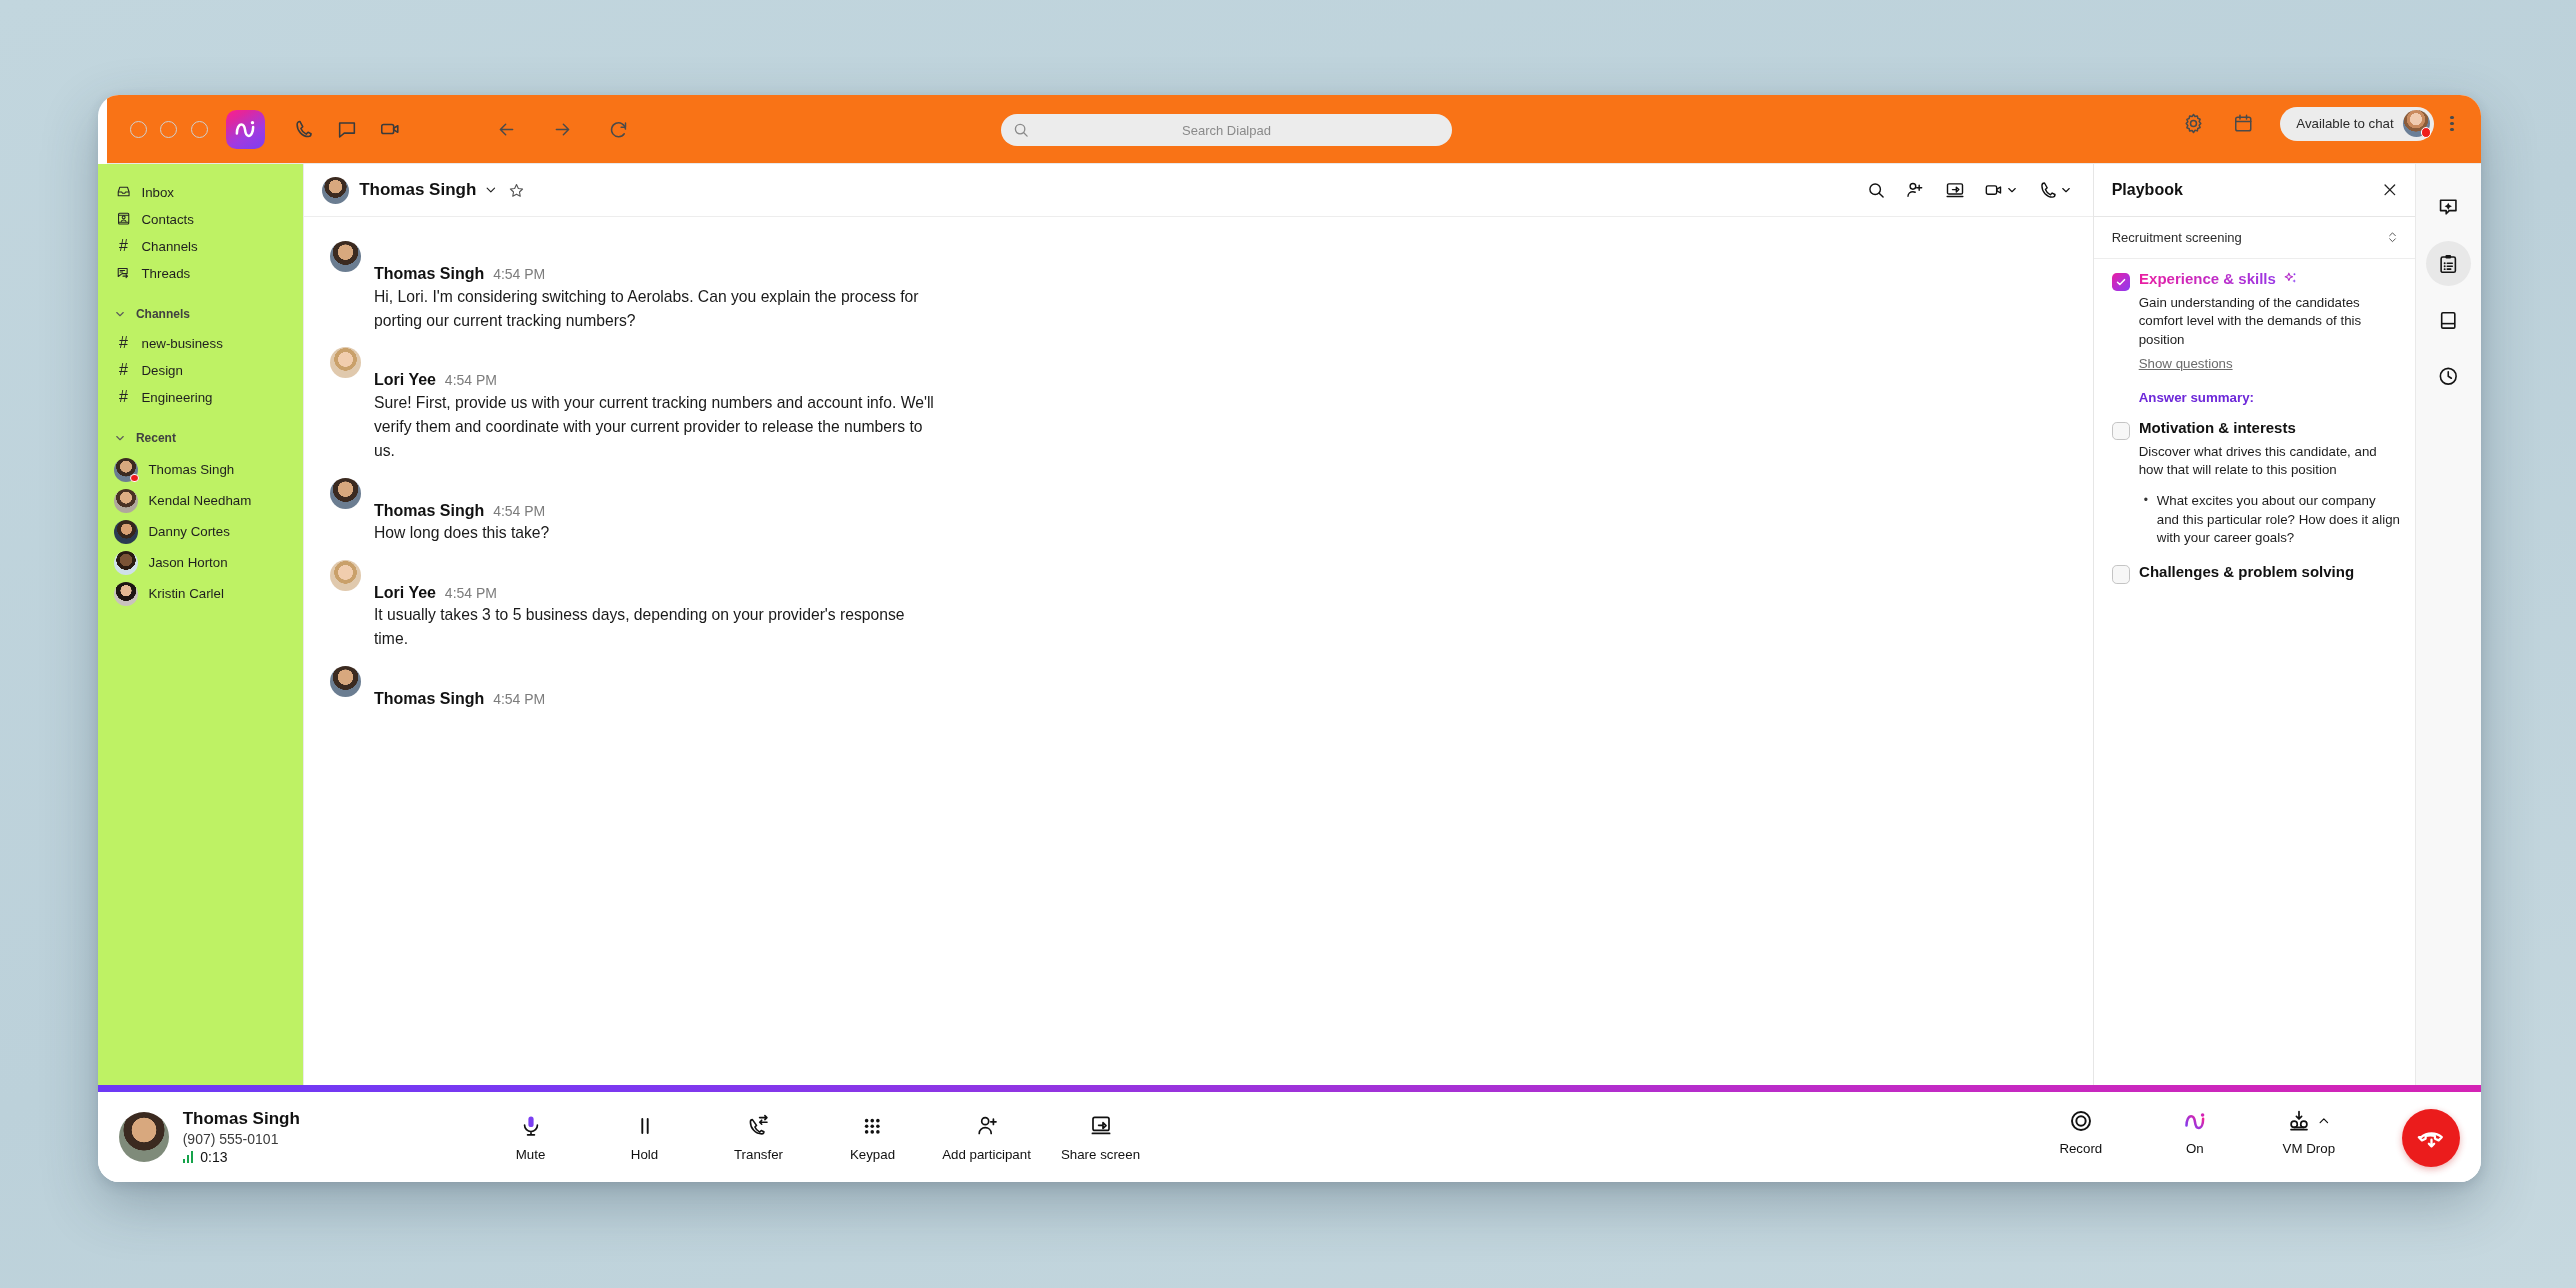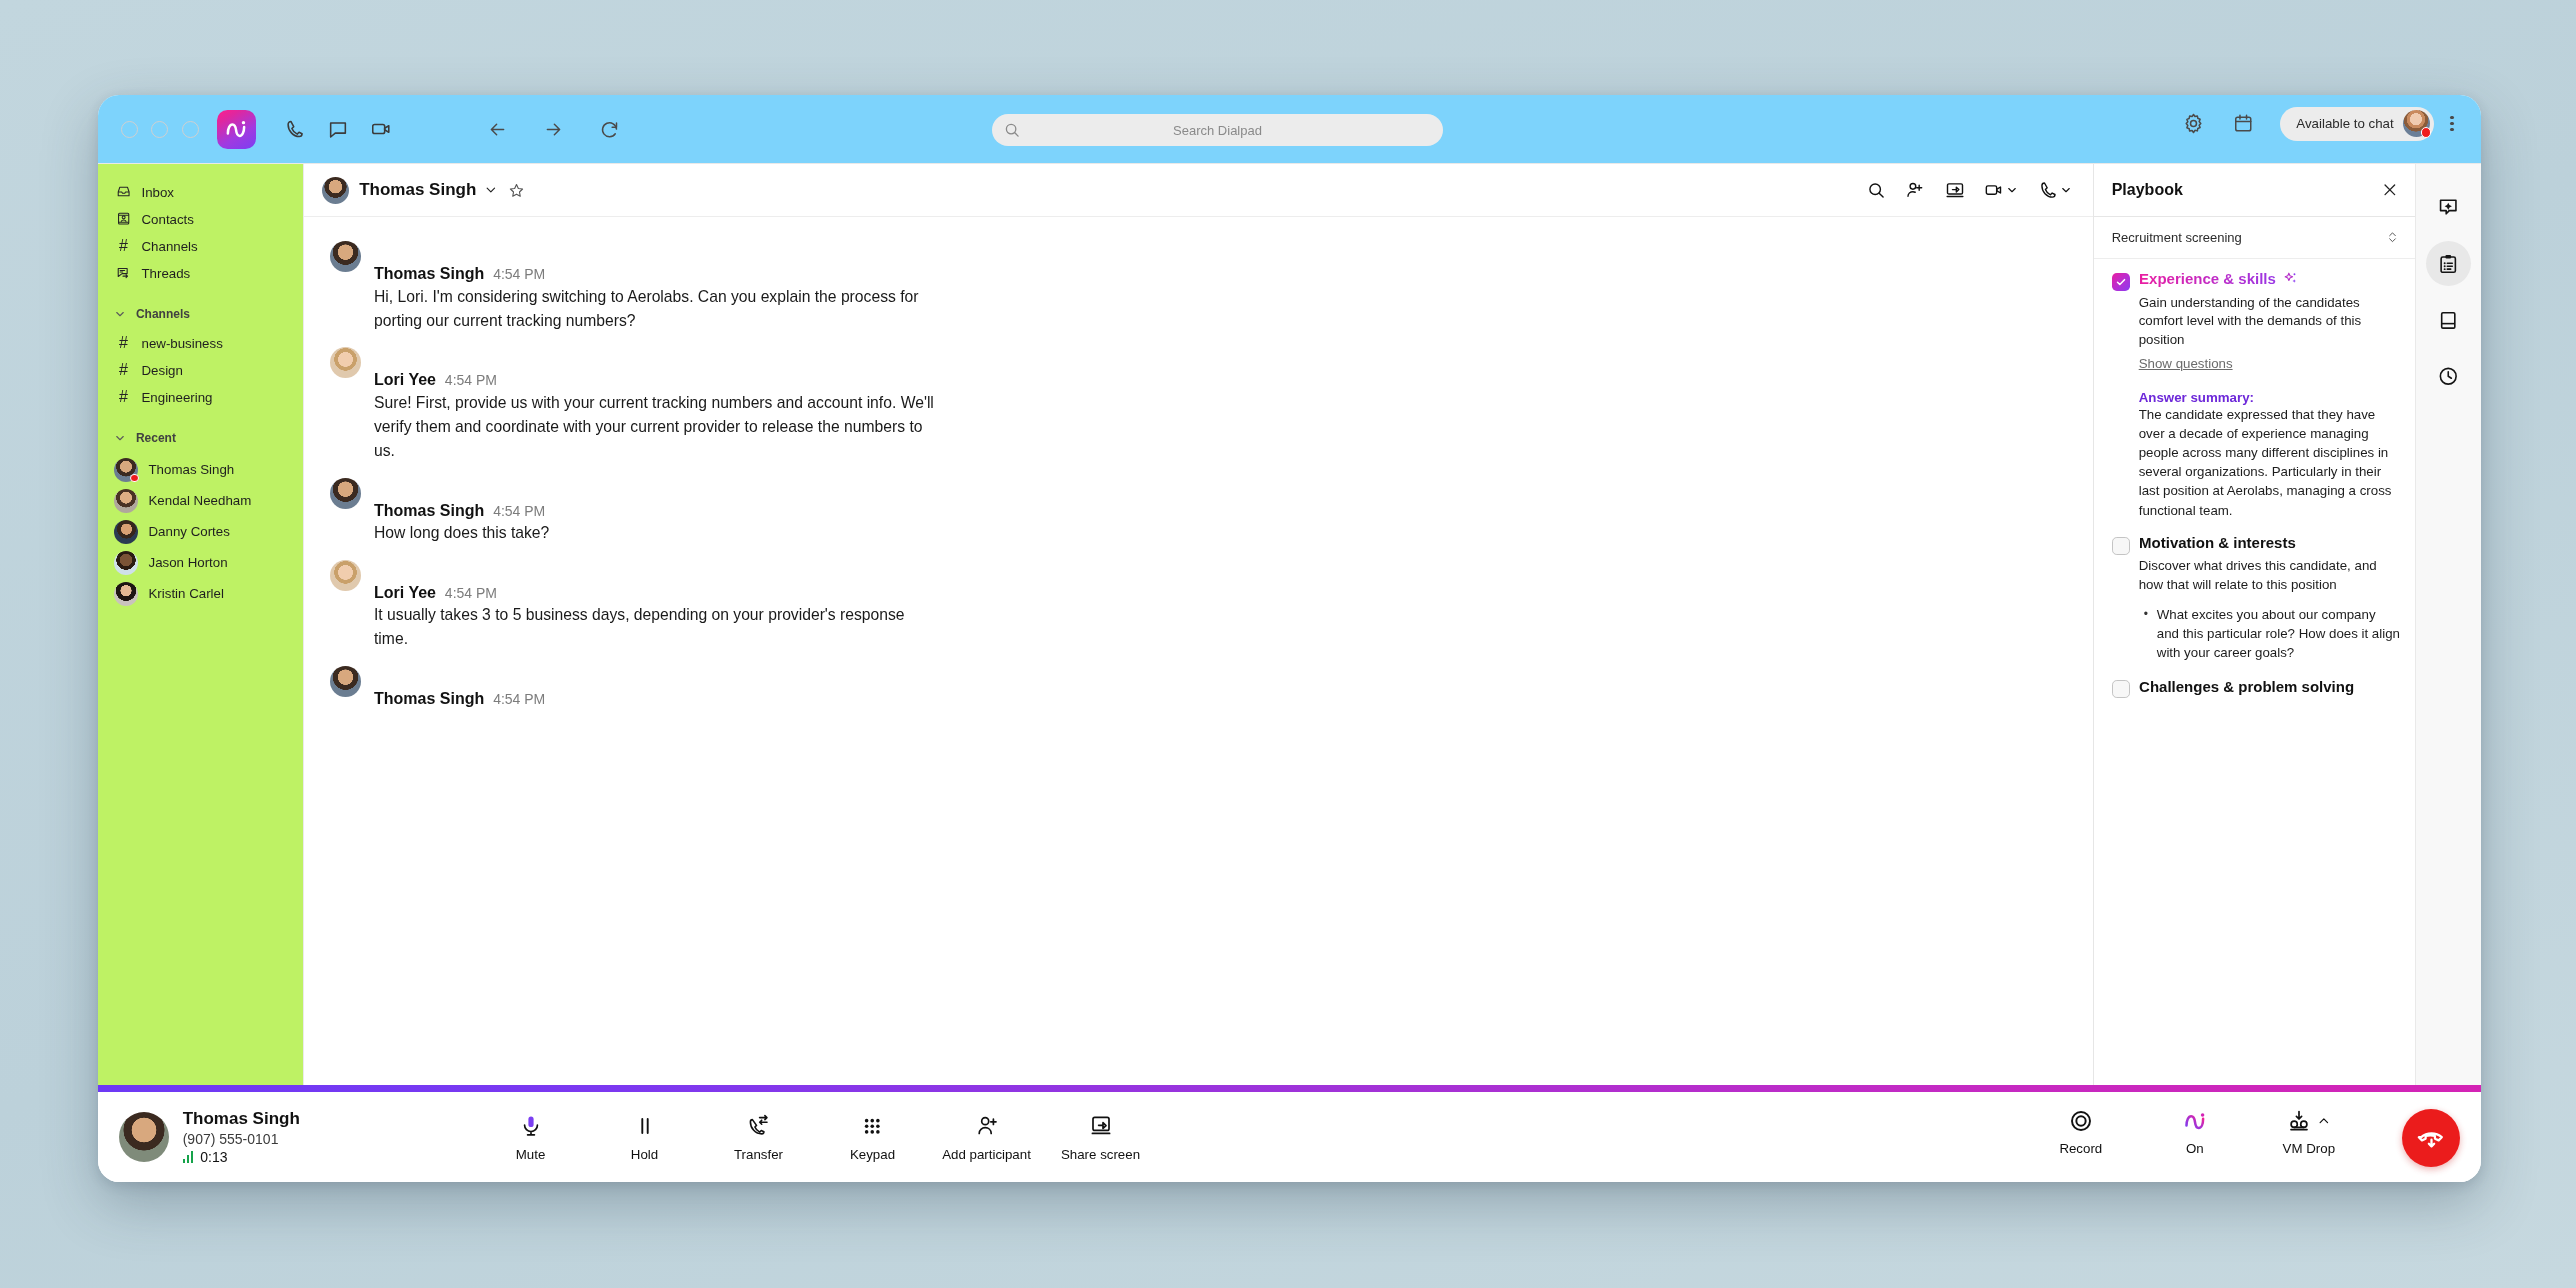--- a/index.html
+++ b/index.html
@@ -22,25 +22,26 @@
     background: #ffffff;
     border-radius: 21px;
     box-shadow: 0 21px 56px rgba(40,60,75,.30), 0 3.2px 11.3px rgba(40,60,75,.14);
     overflow: hidden;
     display: flex; flex-direction: column;
   }
 
   
   .titlebar {
     height: 69px; flex: 0 0 69px;
-    background: #7dd3fc;
+    background: #f97316;
     border-bottom: 0.8px solid #e9e9e9;
     display: flex; align-items: center;
     padding: 0 19.3px 0 22.5px;
     position: relative;
+    margin-left: 9px;
   }
   .traffic { display: flex; gap: 13.7px; align-items: center; margin-right: 17.7px; }
   .dot {
     width: 17px; height: 17px; border-radius: 50%;
     border: 1.3px solid #d0d0d0; background: transparent;
   }
   .applogo {
     width: 39px; height: 39px; border-radius: 10.5px;
     background: linear-gradient(150deg, #ff1e8e 0%, #e0279e 22%, #a13ae0 62%, #7b3ff2 100%);
     display: flex; align-items: center; justify-content: center;
@@ -570,21 +571,20 @@
               <svg width="15.3" height="15.3" viewBox="0 0 24 24" fill="none">
                 <path d="M9.2 3.4l1.7 4.1 4.1 1.7-4.1 1.7-1.7 4.1-1.7-4.1-4.1-1.7 4.1-1.7 1.7-4.1z" stroke="#b42ec8" stroke-width="1.7" stroke-linejoin="round" fill="none"></path>
                 <path d="M17.6 12.8l.8 2 2 .8-2 .8-.8 2-.8-2-2-.8 2-.8.8-2z" fill="#8b3cf0"></path>
                 <circle cx="18" cy="5.1" r="1.5" fill="#8b3cf0"></circle>
               </svg>
             </span>
           </div>
           <div class="pb-desc">Gain understanding of the candidates comfort level with the demands of this position</div>
           <span class="pb-link">Show questions</span>
           <div class="pb-ans-label">Answer summary:</div>
-          <div class="pb-ans">The candidate expressed that they have over a decade of experience managing people across many different disciplines in several organizations. Particularly in their last position at Aerolabs, managing a cross functional team.</div>
         </div>
 
         <div class="pb-item">
           <div class="pb-item-head">
             <span class="cb"></span>
             <span class="pb-item-title">
               <span>Motivation &amp; interests</span>
             </span>
           </div>
           <div class="pb-desc">Discover what drives this candidate, and how that will relate to this position</div>

